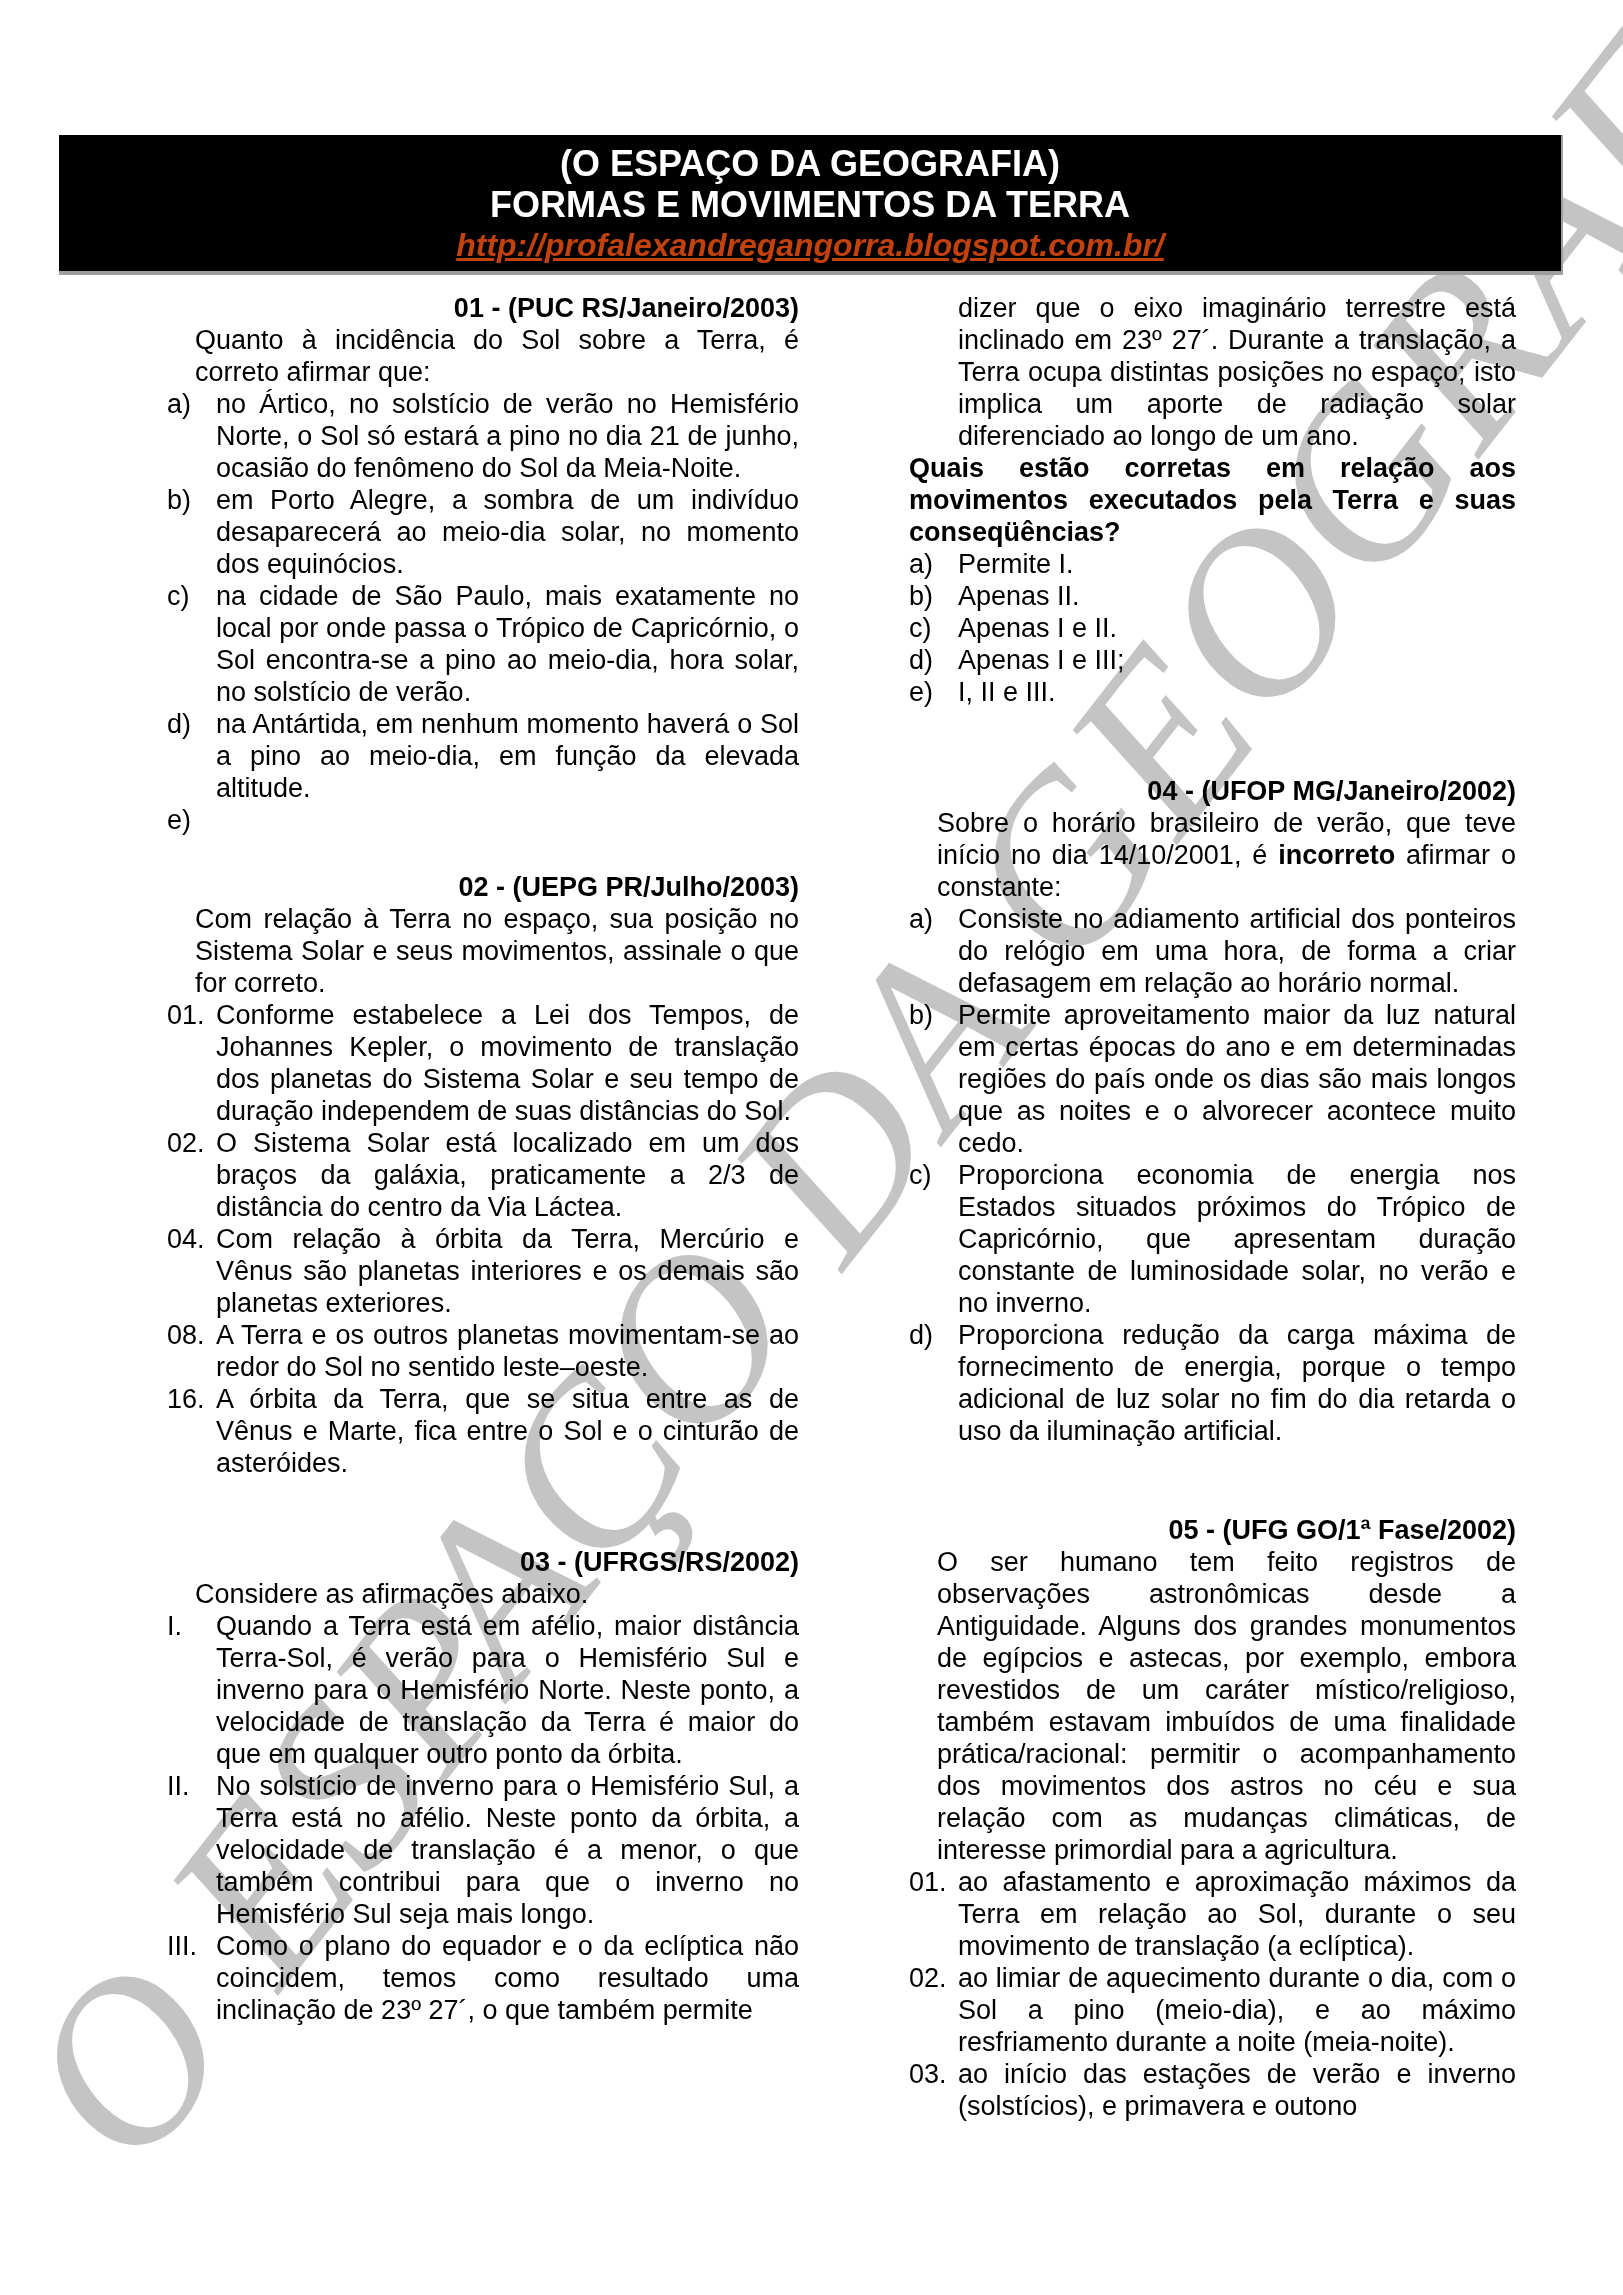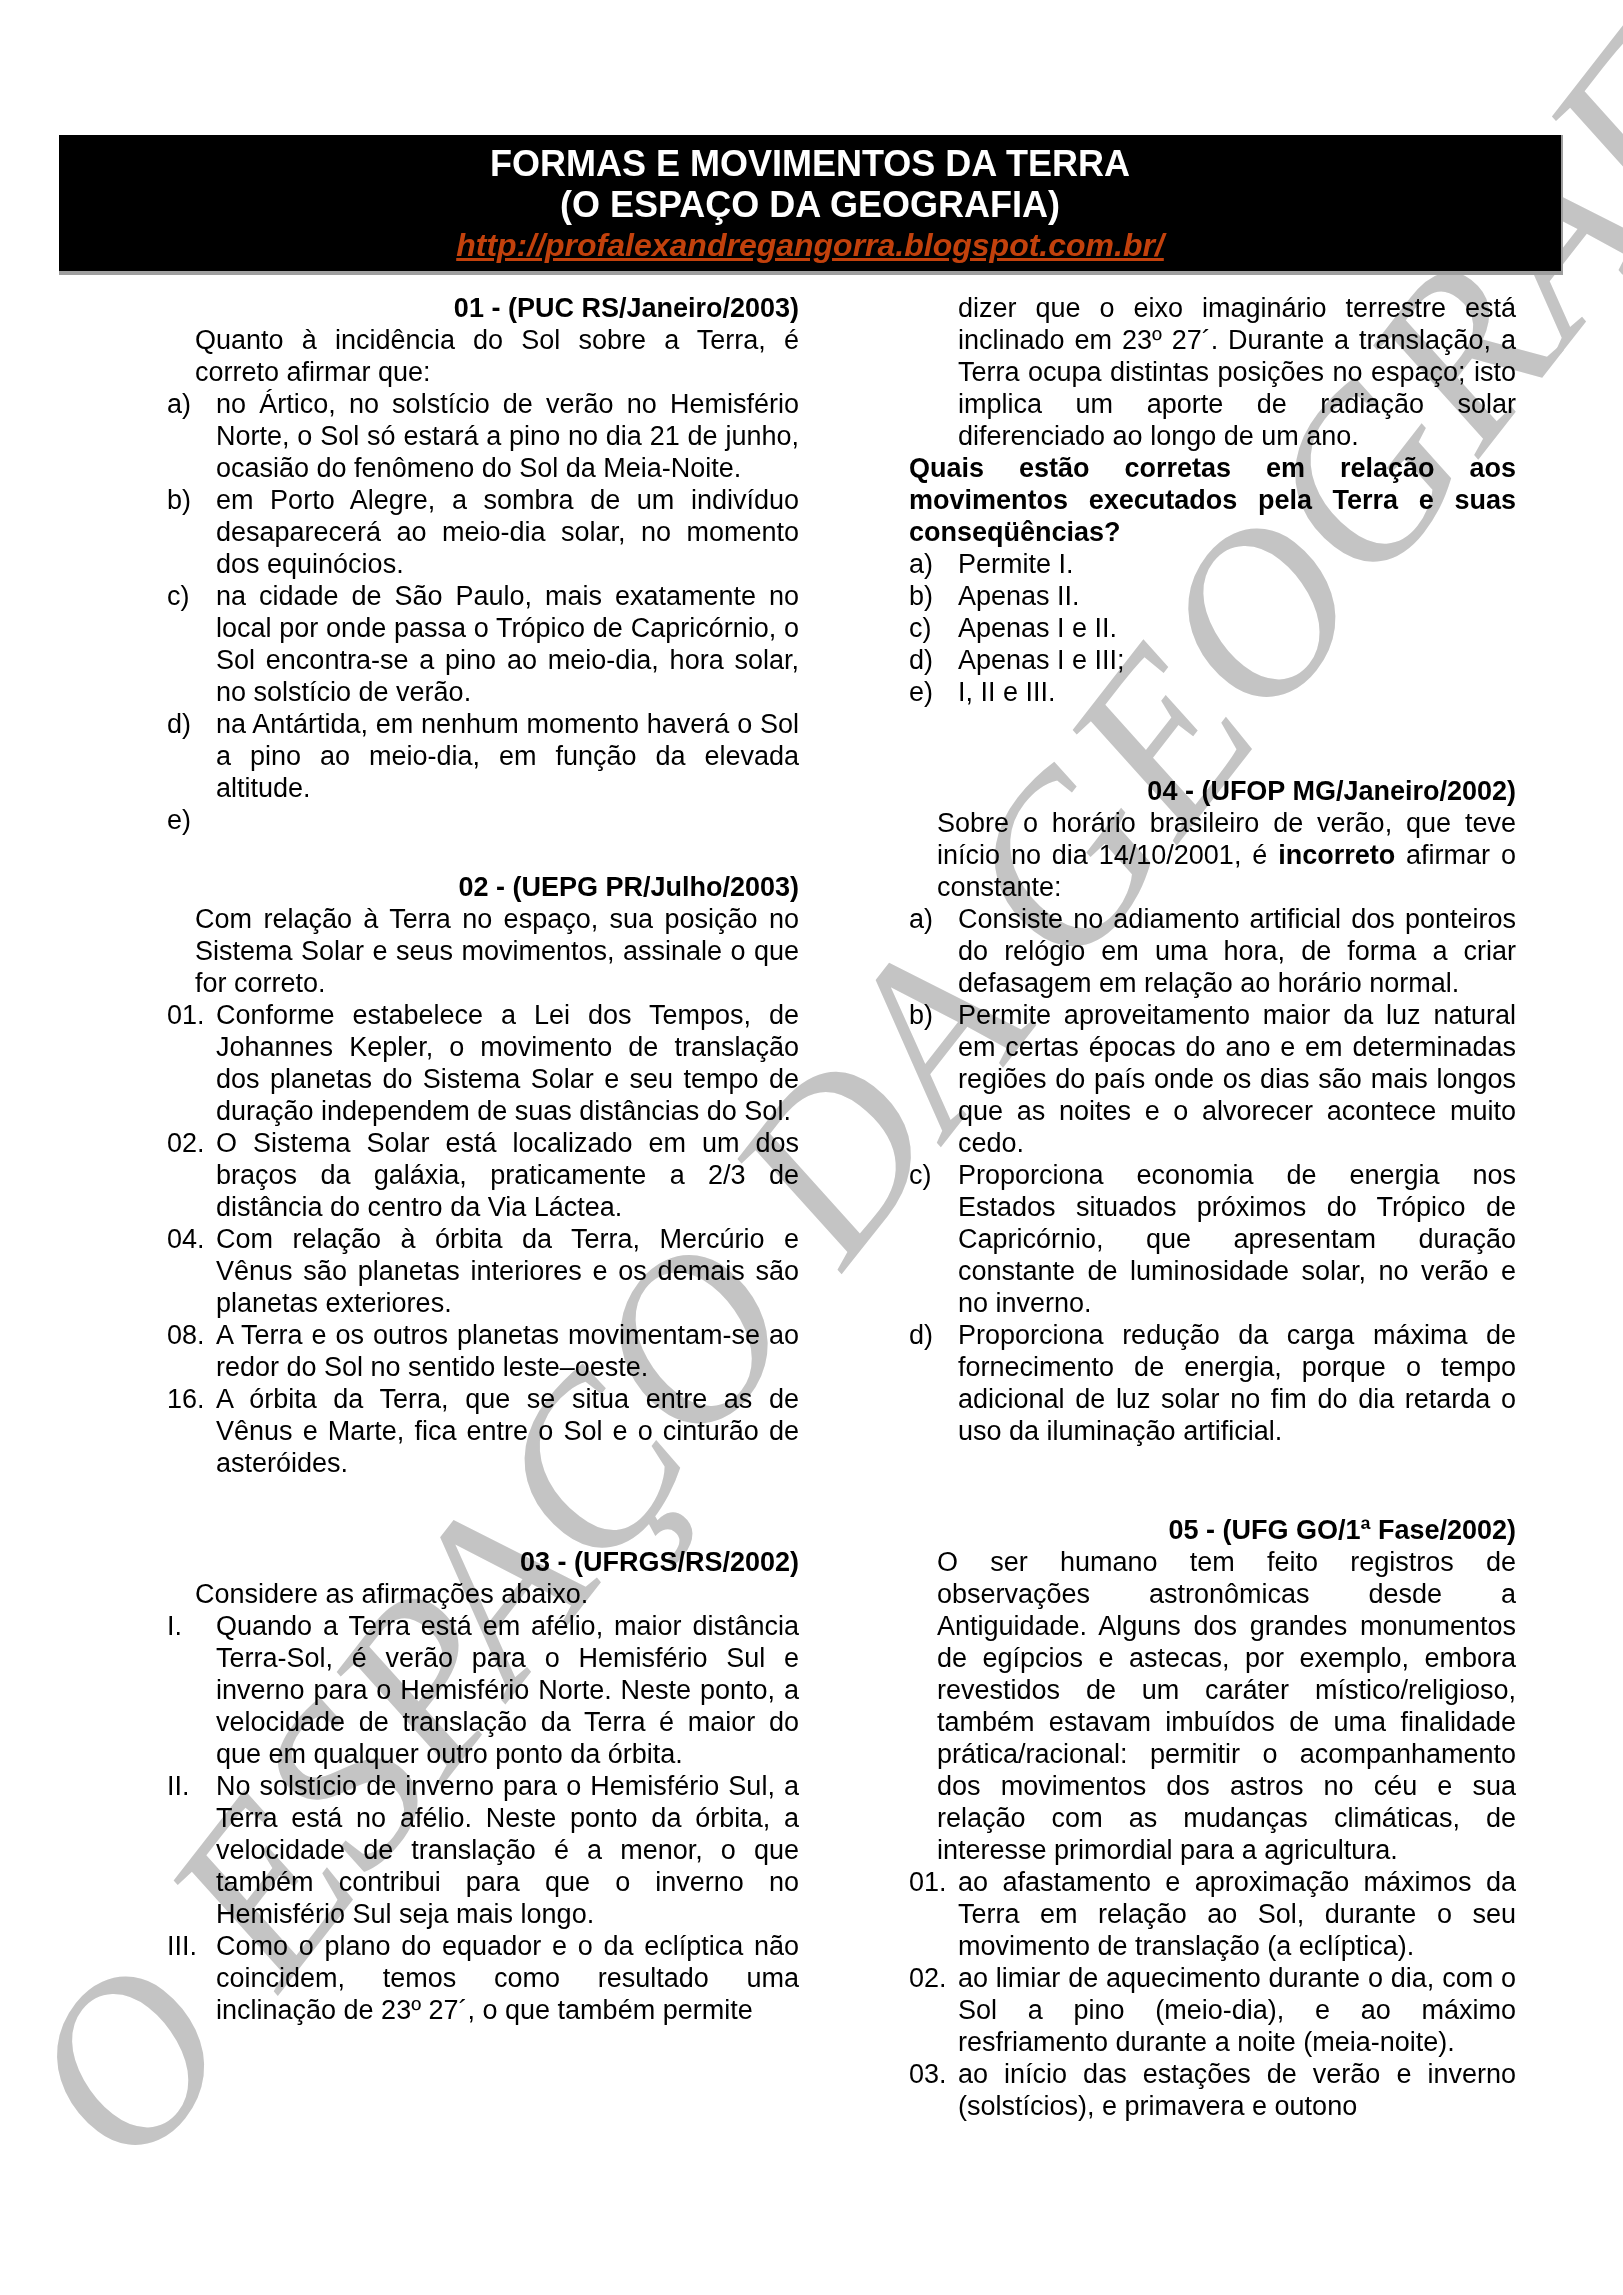--- a/index.html
+++ b/index.html
@@ -42,22 +42,22 @@
   .bold { font-weight:bold; }
 </style>
 </head>
 <body>
 
 <div class="page">
 
   <div class="watermark">O ESPAÇO DA GEOGRAFIA</div>
 
   <div class="header-bar">
+    <div class="title-line">(O ESPAÇO DA GEOGRAFIA)</div>
     <div class="title-line">FORMAS E MOVIMENTOS DA TERRA</div>
-    <div class="title-line">(O ESPAÇO DA GEOGRAFIA)</div>
     <div class="url-line"><span>http://profalexandregangorra.blogspot.com.br/</span></div>
   </div>
 
   <div class="col col-left">
 
     <div class="question">
       <div class="qheader">01 - (PUC RS/Janeiro/2003)</div>
       <div class="para">Quanto à incidência do Sol sobre a Terra, é correto afirmar que:</div>
       <div class="item">
         <span class="item-label">a)</span>

